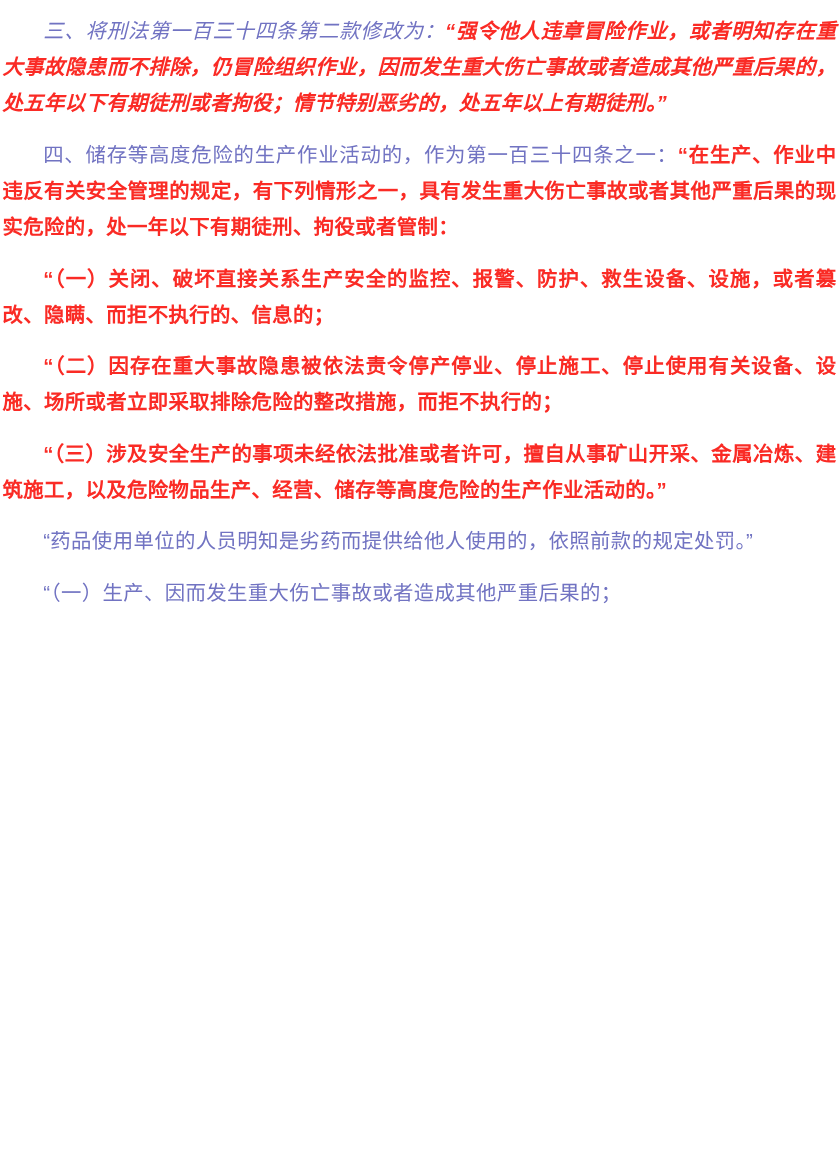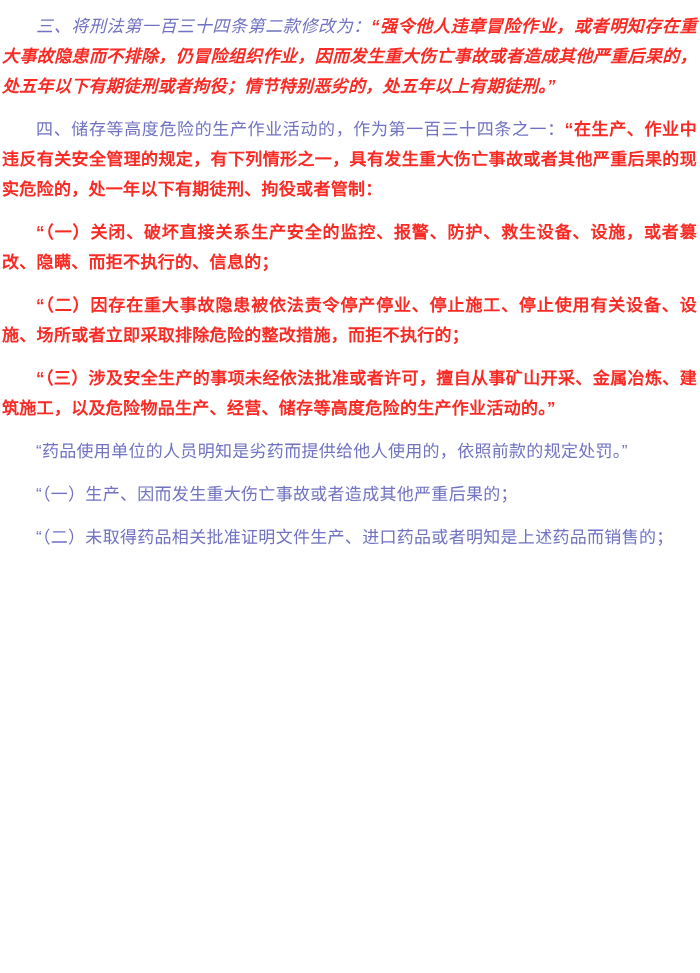--- a/index.html
+++ b/index.html
@@ -41,14 +41,13 @@
 <body style="background: rgb(255, 255, 255);">
 
 <article class="doc" id="legal-document">
     <p><span class="seg-normal">三、将刑法第一百三十四条第二款修改为：</span><span class="seg-emphasis">“强令他人违章冒险作业，或者明知存在重大事故隐患而不排除，仍冒险组织作业，因而发生重大伤亡事故或者造成其他严重后果的，处五年以下有期徒刑或者拘役；情节特别恶劣的，处五年以上有期徒刑。”</span></p>
     <p><span class="seg-normal">四、储存等高度危险的生产作业活动的，作为第一百三十四条之一：</span><span class="seg-emphasis">“在生产、作业中违反有关安全管理的规定，有下列情形之一，具有发生重大伤亡事故或者其他严重后果的现实危险的，处一年以下有期徒刑、拘役或者管制：</span></p>
     <p><span class="seg-emphasis">“（一）关闭、破坏直接关系生产安全的监控、报警、防护、救生设备、设施，或者篡改、隐瞒、而拒不执行的、信息的；</span></p>
     <p><span class="seg-emphasis">“（二）因存在重大事故隐患被依法责令停产停业、停止施工、停止使用有关设备、设施、场所或者立即采取排除危险的整改措施，而拒不执行的；</span></p>
     <p><span class="seg-emphasis">“（三）涉及安全生产的事项未经依法批准或者许可，擅自从事矿山开采、金属冶炼、建筑施工，以及危险物品生产、经营、储存等高度危险的生产作业活动的。”</span></p>
     <p><span class="seg-normal">“药品使用单位的人员明知是劣药而提供给他人使用的，依照前款的规定处罚。”</span></p>
     <p><span class="seg-normal">“（一）生产、因而发生重大伤亡事故或者造成其他严重后果的；</span></p>
-    <p><span class="seg-normal">“（二）未取得药品相关批准证明文件生产、进口药品或者明知是上述药品而销售的；</span></p>
   </article>
 
 </body></html>

